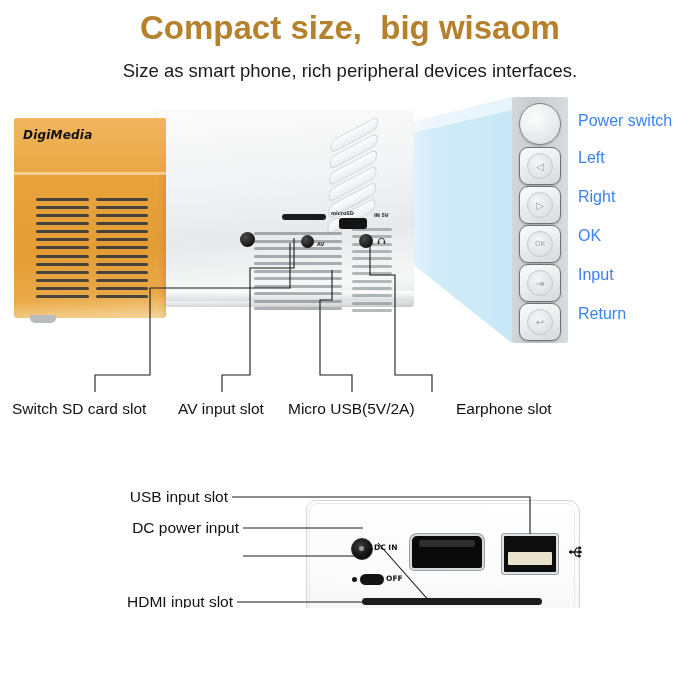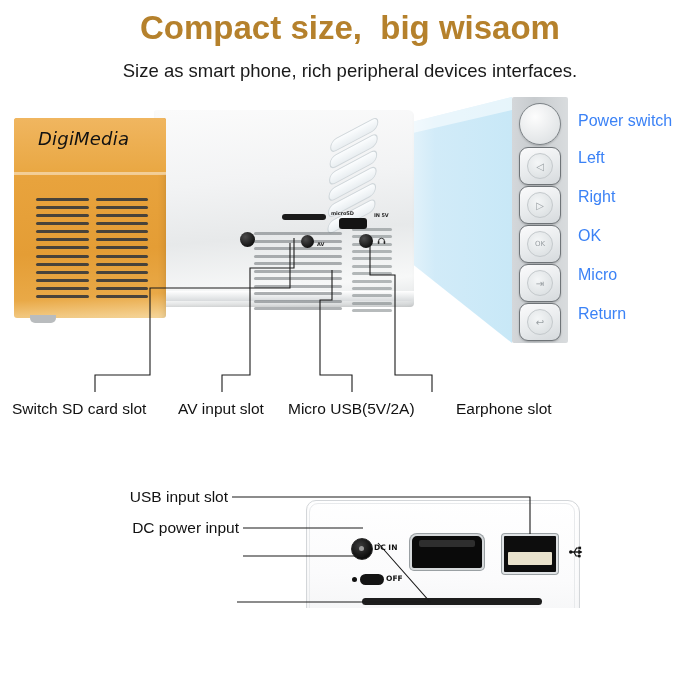--- a/index.html
+++ b/index.html
@@ -56,23 +56,23 @@
   .orange-top{
     position:absolute;left:0;top:0;width:152px;height:56px;
     background:linear-gradient(180deg,#f0b660,#e9a742);
     border-radius:3px 3px 0 0;
   }
   .orange-edge{
     position:absolute;left:0;top:54px;width:152px;height:3px;
     background:rgba(255,255,255,.45);
   }
   .brand{
-    position:absolute;left:24px;top:10px;
+    position:absolute;left:9px;top:10px;
     font-family:"DejaVu Sans", sans-serif;
-    font-size:18px;font-weight:normal;font-style:italic;
+    font-size:12px;font-weight:bold;font-style:italic;
     color:#111;letter-spacing:.2px;
   }
   
   .vent-grid{position:absolute;left:22px;top:80px;width:112px;height:100px;display:flex;gap:7px;}
   .vent-col{flex:1;display:flex;flex-direction:column;justify-content:space-between;}
   .vent-col i{display:block;height:3px;background:#3b3b3b;border-radius:2px;opacity:.92;}
   .foot-l{position:absolute;left:16px;top:205px;width:26px;height:8px;background:#b9bcbe;border-radius:0 0 5px 5px;}
 
   
   .vent-white{position:absolute;left:240px;top:122px;width:88px;height:78px;display:flex;flex-direction:column;justify-content:space-between;}
@@ -327,21 +327,21 @@
   <div class="ctrl-label" style="top:188px">Right</div>
 
   <div class="ctrl-btn btn-sq" style="top:225px">
     <span class="gl" style="font-size:7px">OK</span>
   </div>
   <div class="ctrl-label" style="top:227px">OK</div>
 
   <div class="ctrl-btn btn-sq" style="top:264px">
     <span class="gl">⇥</span>
   </div>
-  <div class="ctrl-label" style="top:266px">Micro</div>
+  <div class="ctrl-label" style="top:266px">Input</div>
 
   <div class="ctrl-btn btn-sq" style="top:303px">
     <span class="gl">↩</span>
   </div>
   <div class="ctrl-label" style="top:305px">Return</div>
 
   <svg class="overlay" viewBox="0 0 700 700">
     <g stroke="#1a1a1a" stroke-width="1.1" fill="none">
 
       <path d="M290,243 L290,288 L150,288 L150,375 L95,375 L95,392"></path>
@@ -403,14 +403,15 @@
     <g stroke="#1a1a1a" stroke-width="1.1" fill="none">
       <path d="M232,497 L530,497 L530,534"></path>
       <path d="M243,528 L363,528"></path>
       <path d="M243,556 L364,556"></path>
       <path d="M237,602 L430,602 L378,543"></path>
     </g>
   </svg>
 
   <div class="bl-label" style="left:0;top:488px;width:228px">USB input slot</div>
   <div class="bl-label" style="left:0;top:519px;width:239px">DC power input</div>
+  <div class="bl-label" style="left:0;top:593px;width:233px">HDMI input slot</div>
 
 </div>
 
 </body></html>

